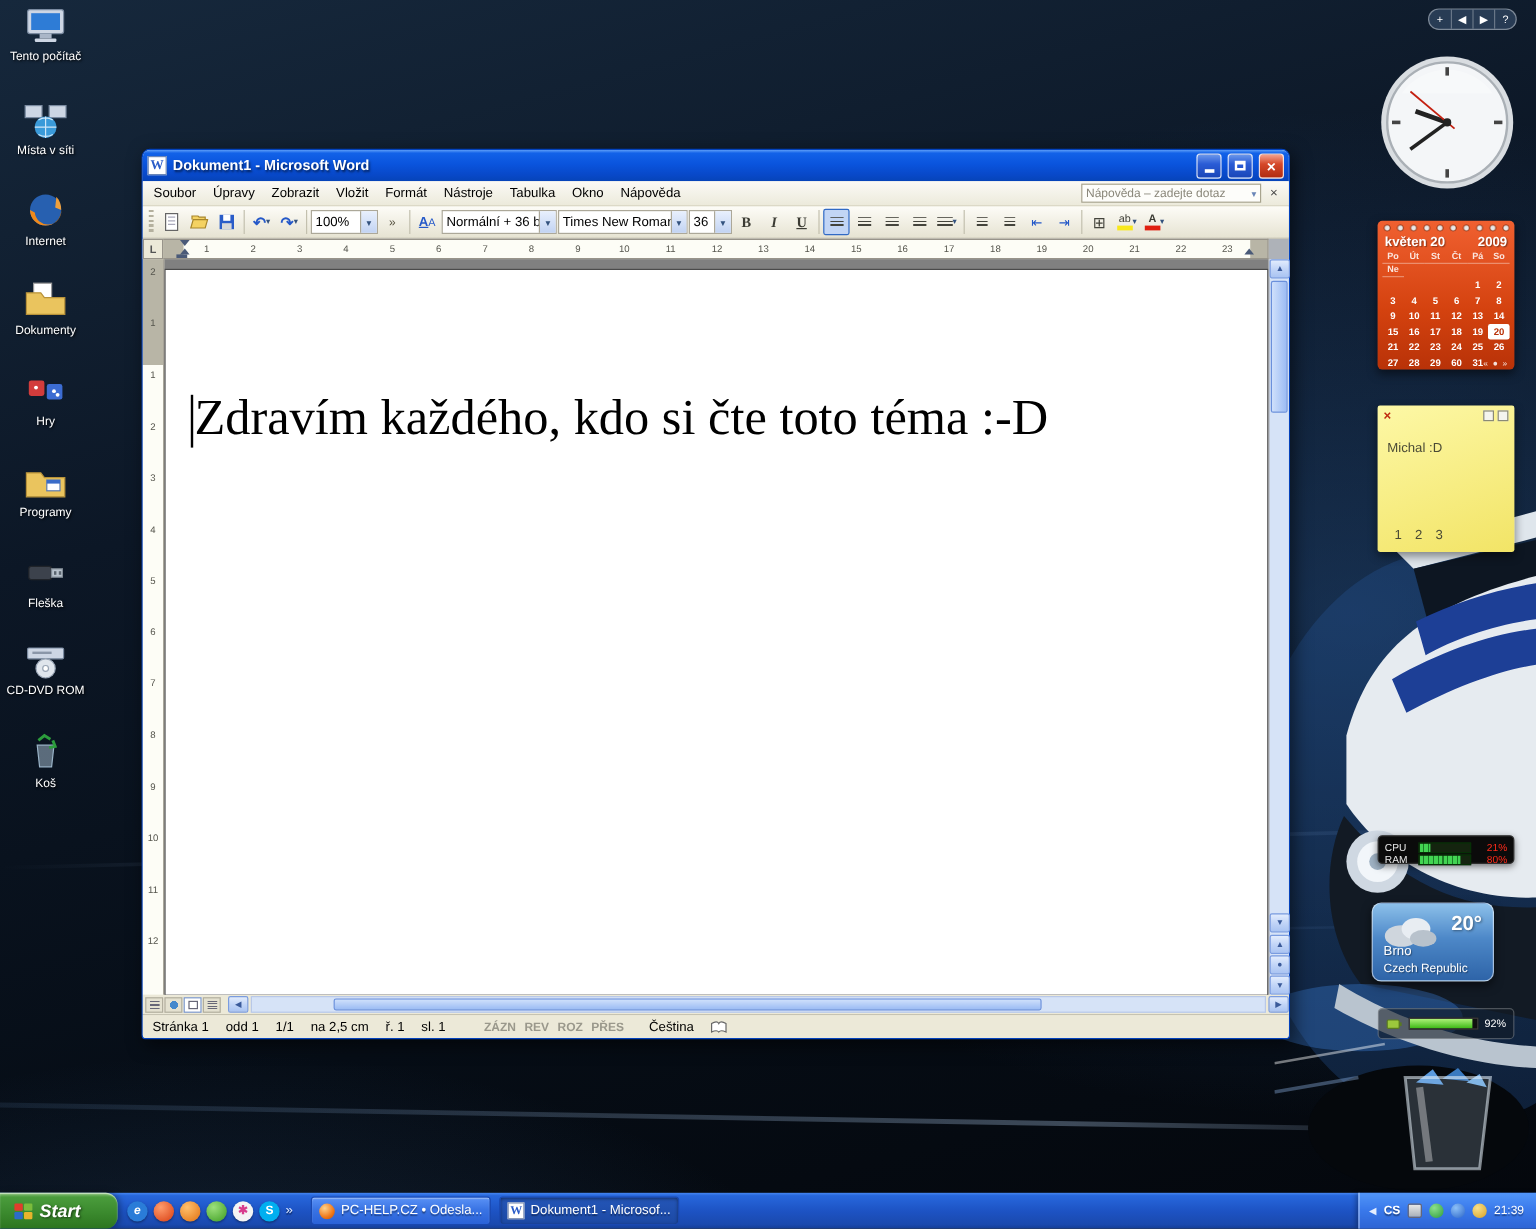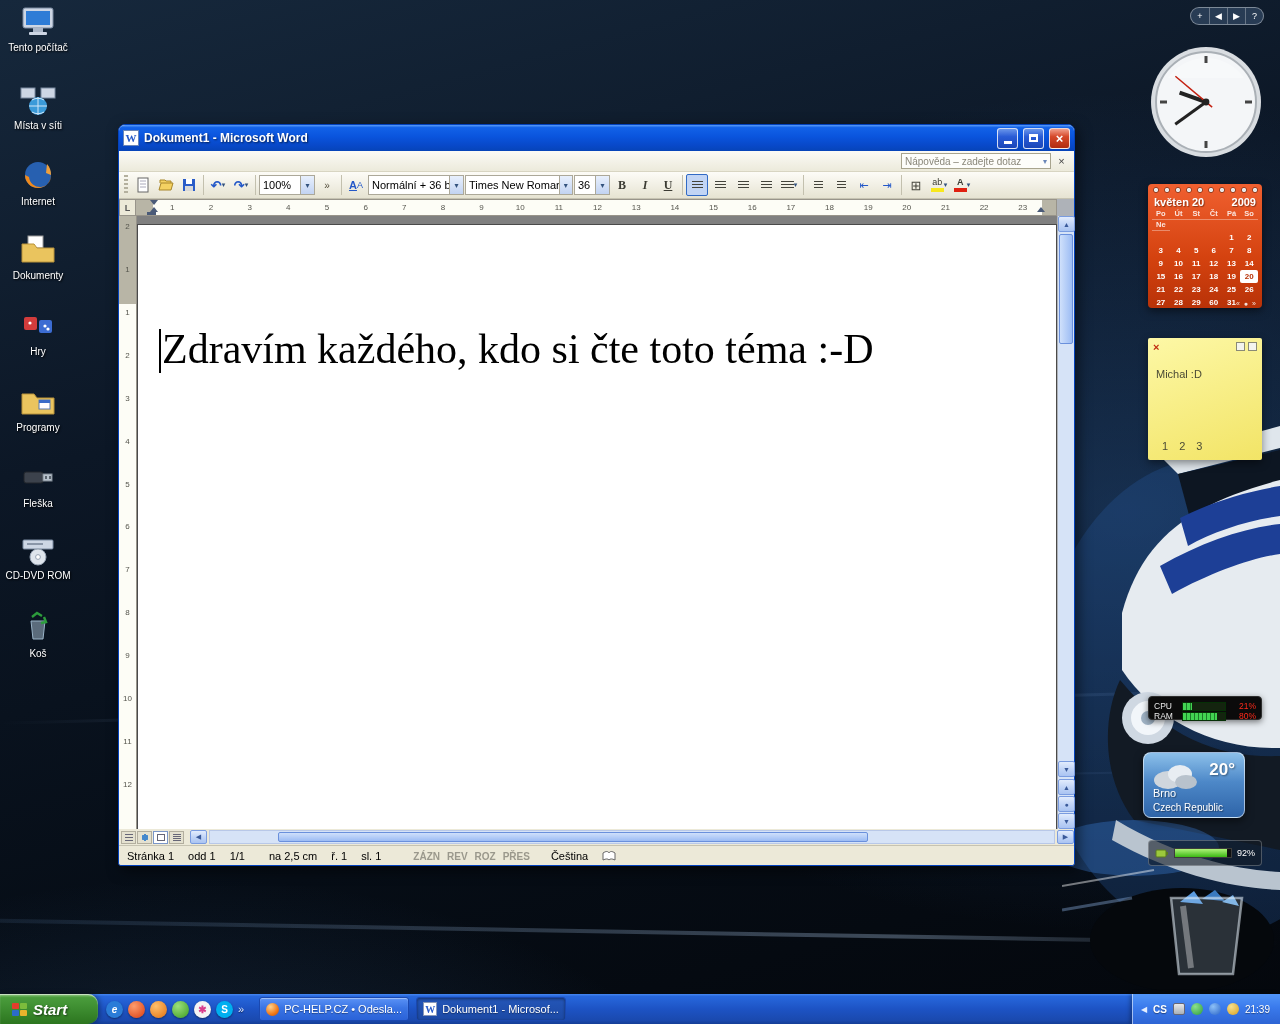--- a/index.html
+++ b/index.html
@@ -279,20 +279,31 @@
     <div class="tbtn">
         <i class="minbar"></i>
       </div>
     <div class="tbtn">
         <i class="maxbox"></i>
       </div>
     <div class="tbtn close">×</div>
   </div>
 
   <div class="menubar">
+    <div class="menus">
+        <span>Soubor</span>
+        <span>Úpravy</span>
+        <span>Zobrazit</span>
+        <span>Vložit</span>
+        <span>Formát</span>
+        <span>Nástroje</span>
+        <span>Tabulka</span>
+        <span>Okno</span>
+        <span>Nápověda</span>
+      </div>
     <div class="helpbox">
       <span>Nápověda – zadejte dotaz</span>
       <span style="color:#6a86b8;font-size:8px">▾</span>
     </div>
     <div class="docclose">×</div>
   </div>
 
   <div class="toolbar">
     <div class="grip"></div>
     <div class="ti">
@@ -492,21 +503,21 @@
     <div class="htrack">
         <div class="hthumb"></div>
       </div>
     <div class="sbtn" style="height:14px">▶</div>
   </div>
 
   <div class="statusbar">
     <span class="zone">Stránka 1</span>
     <span class="zone">odd 1</span>
     <span class="zone">1/1</span>
-    <span class="zone" style="margin-left:10px">na 2,5 cm</span>
+    <span class="zone" style="">na 2,5 cm</span>
     <span class="zone">ř. 1</span>
     <span class="zone">sl. 1</span>
     <span class="dim" style="margin-left:18px"><span>ZÁZN</span><span>REV</span><span>ROZ</span><span>PŘES</span></span>
     <span class="zone">Čeština</span>
     <svg width="14" height="12">
         <path d="M1,3 C4,1 6,1 7,3 C8,1 10,1 13,3 V10 C10,8.6 8,8.6 7,10 C6,8.6 4,8.6 1,10 Z" fill="#fff" stroke="#666"></path>
       </svg>
   </div>
 </div>
 

